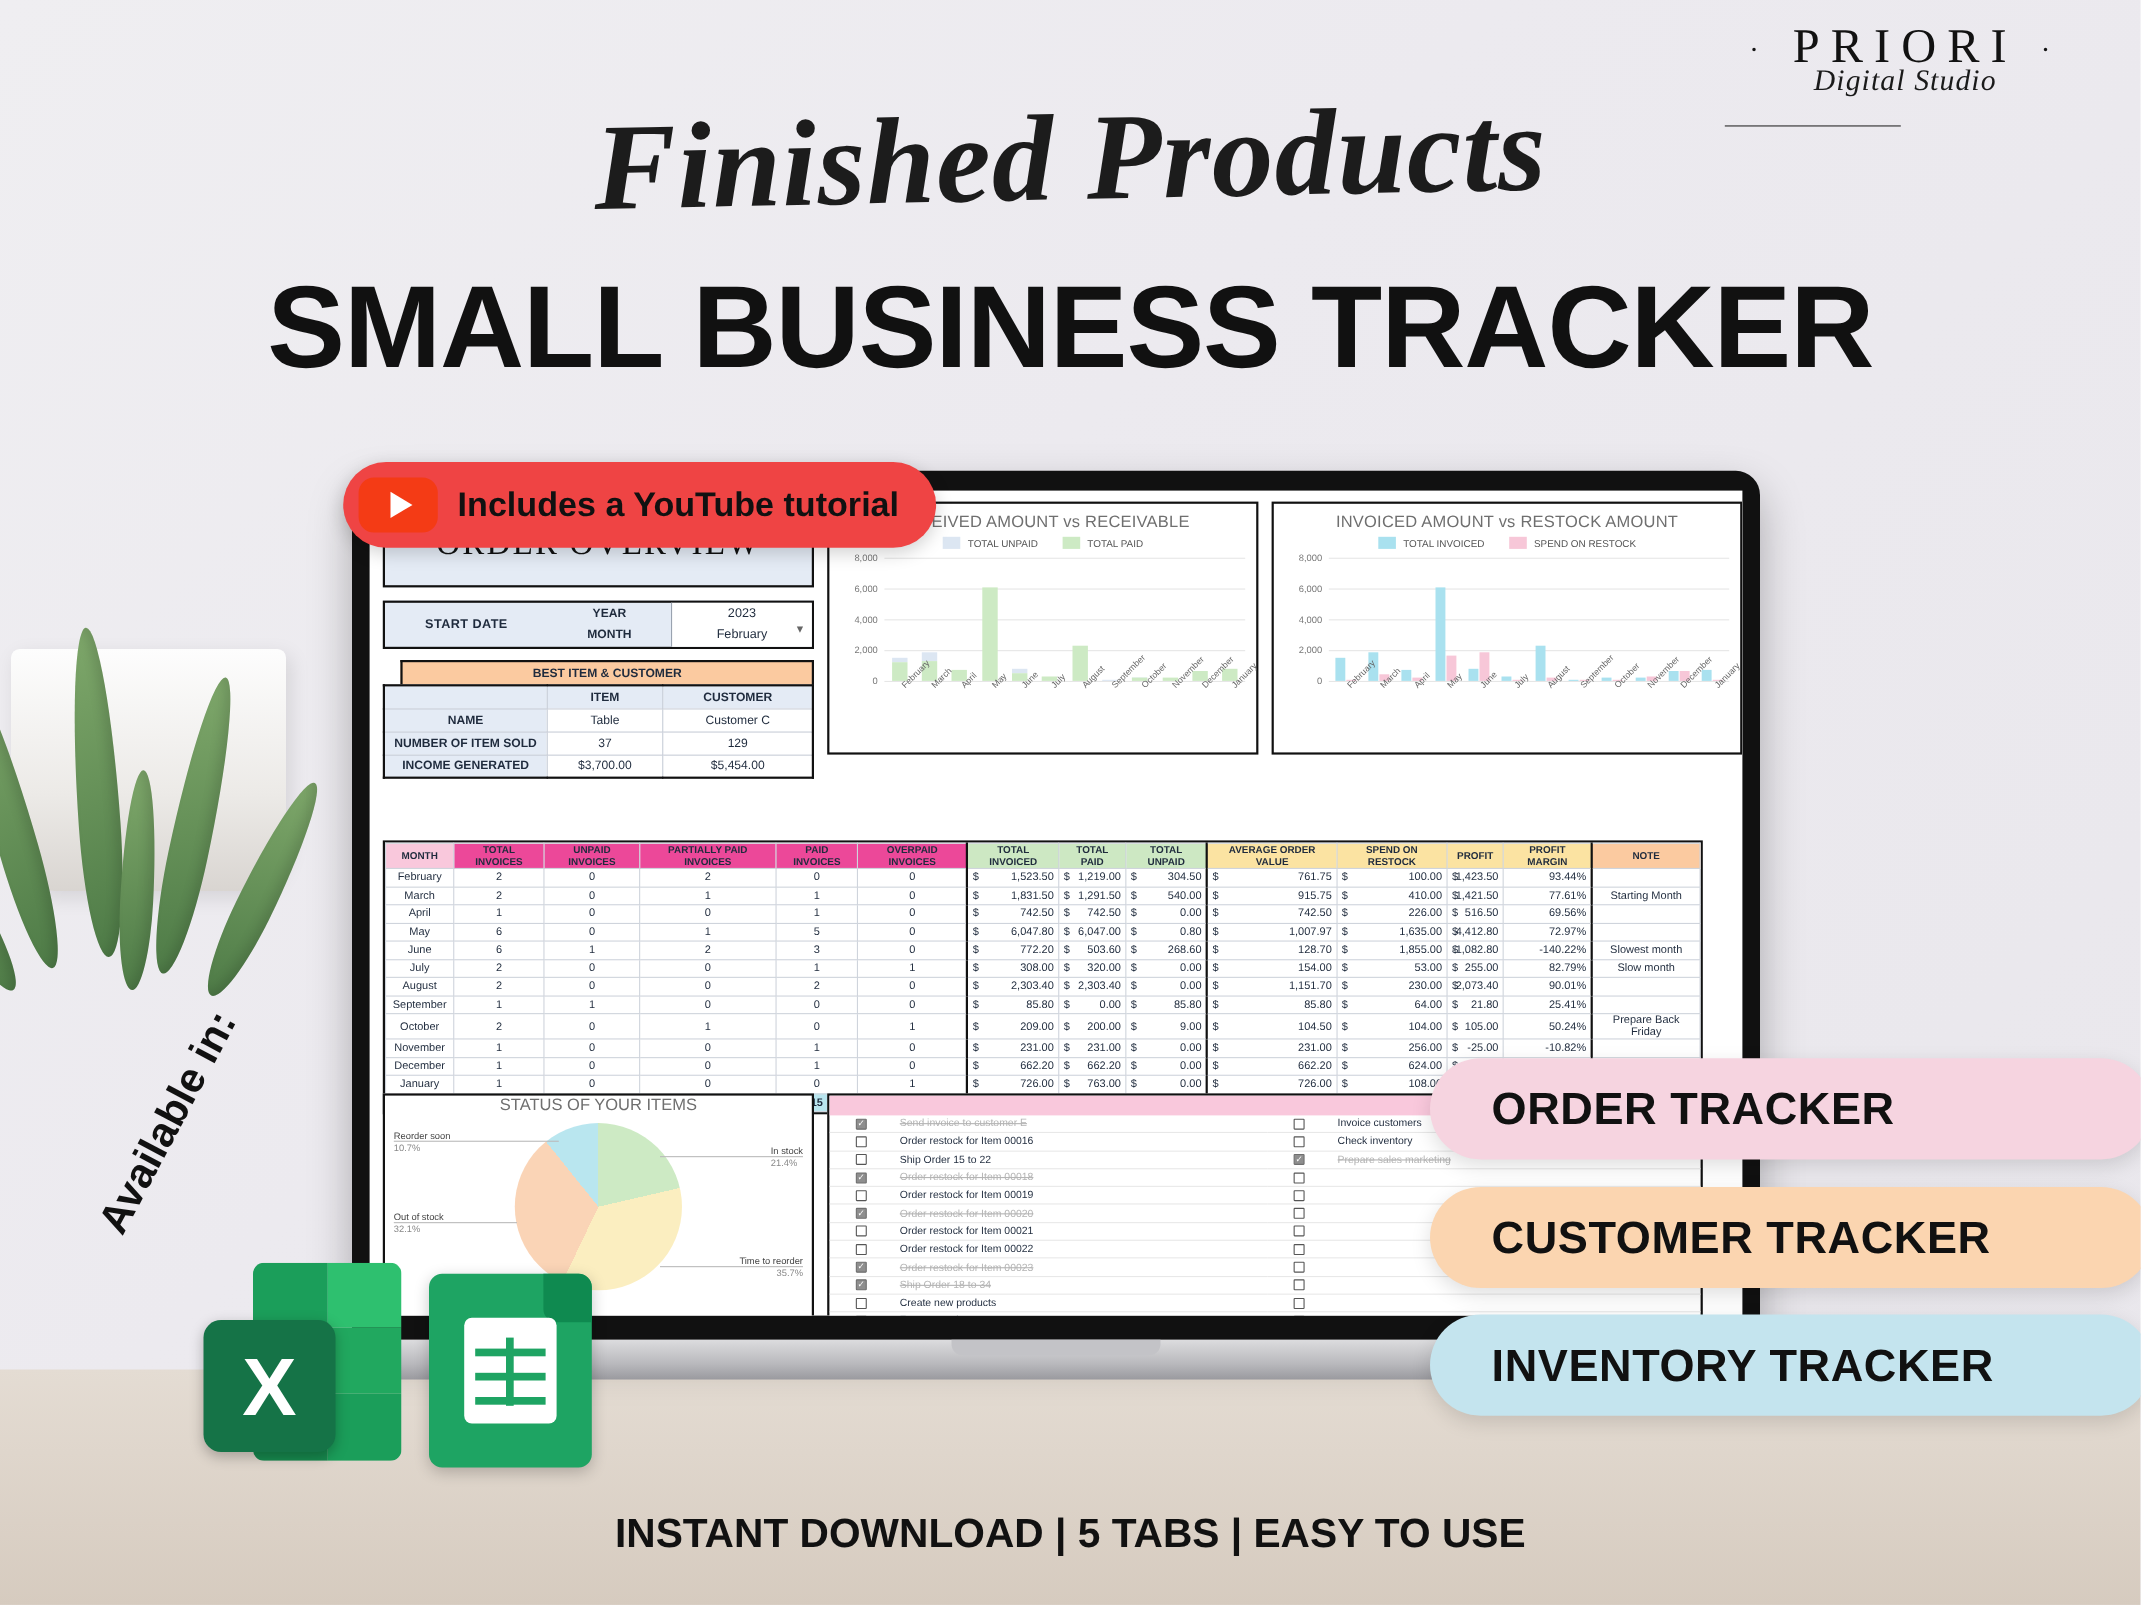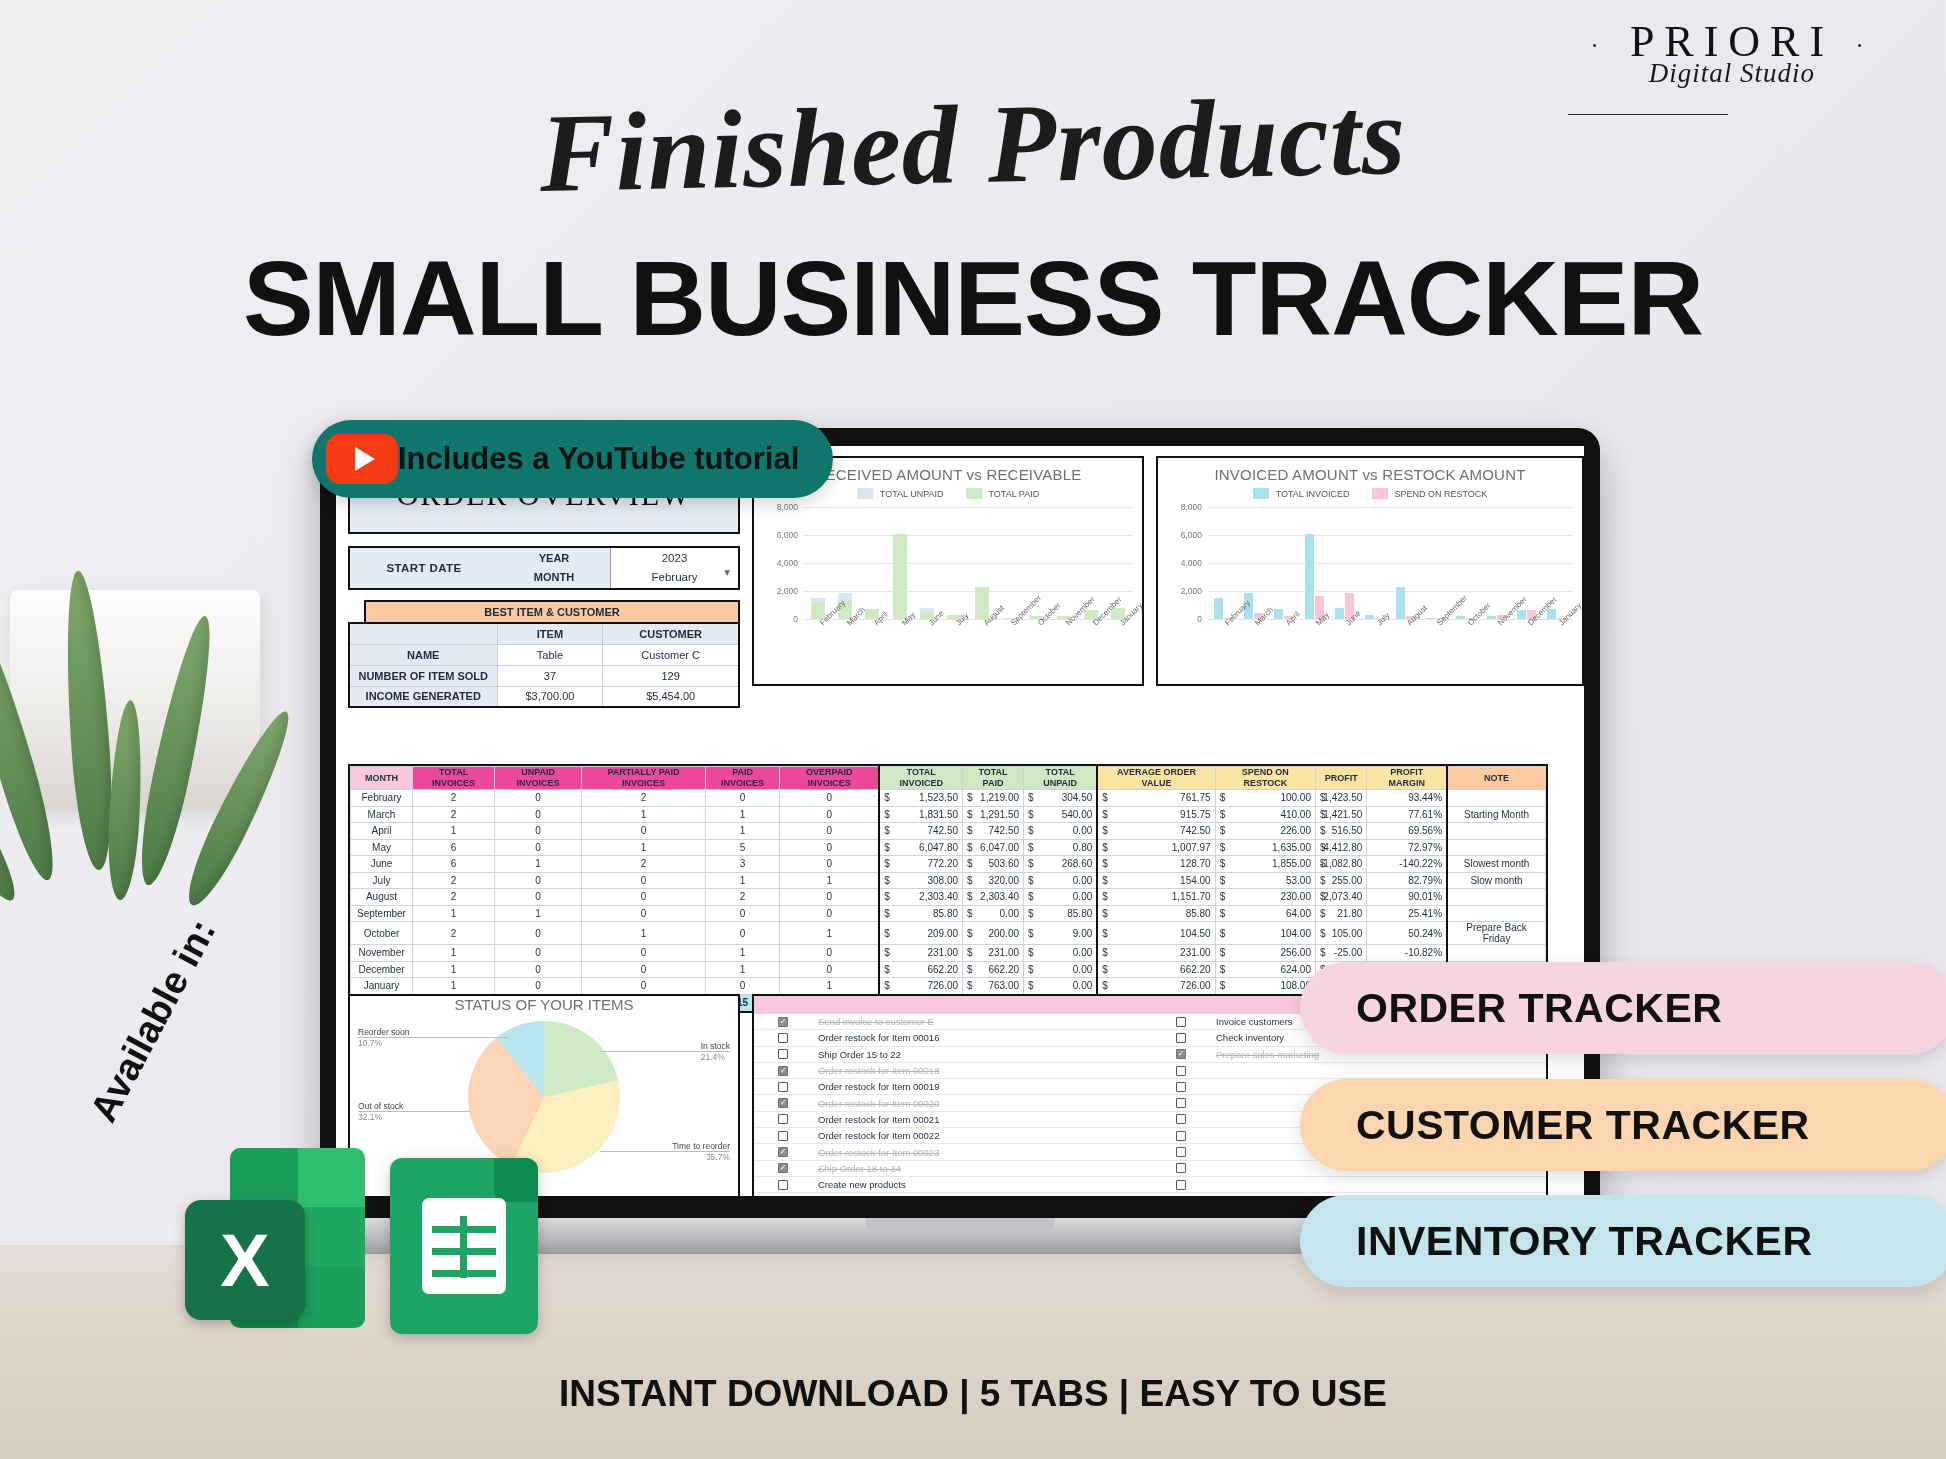--- a/index.html
+++ b/index.html
@@ -59,22 +59,22 @@
   }
   .main-title {
     position: absolute; left: 0; right: 0; top: 238px; text-align: center;
     font-size: 106px; font-weight: bold; letter-spacing: -1px;
     color: #111; z-index: 20; white-space: nowrap;
   }
 
   
   .yt-pill {
     position: absolute; left: 312px; top: 420px; z-index: 60;
-    background: #0f766e; border-radius: 46px; height: 78px; padding: 0 34px 0 14px;
-    display: flex; align-items: center; 
+    background: #ef4444; border-radius: 46px; height: 78px; padding: 0 34px 0 14px;
+    display: flex; align-items: center; gap: 18px;
     box-shadow: 0 5px 16px rgba(0,0,0,.18);
   }
   .yt-icon {
     width: 72px; height: 50px; background: #f43b15; border-radius: 14px;
     display: flex; align-items: center; justify-content: center;
   }
   .yt-icon .tri {
     width: 0; height: 0; border-left: 20px solid #fff;
     border-top: 12px solid transparent; border-bottom: 12px solid transparent;
     margin-left: 5px;

